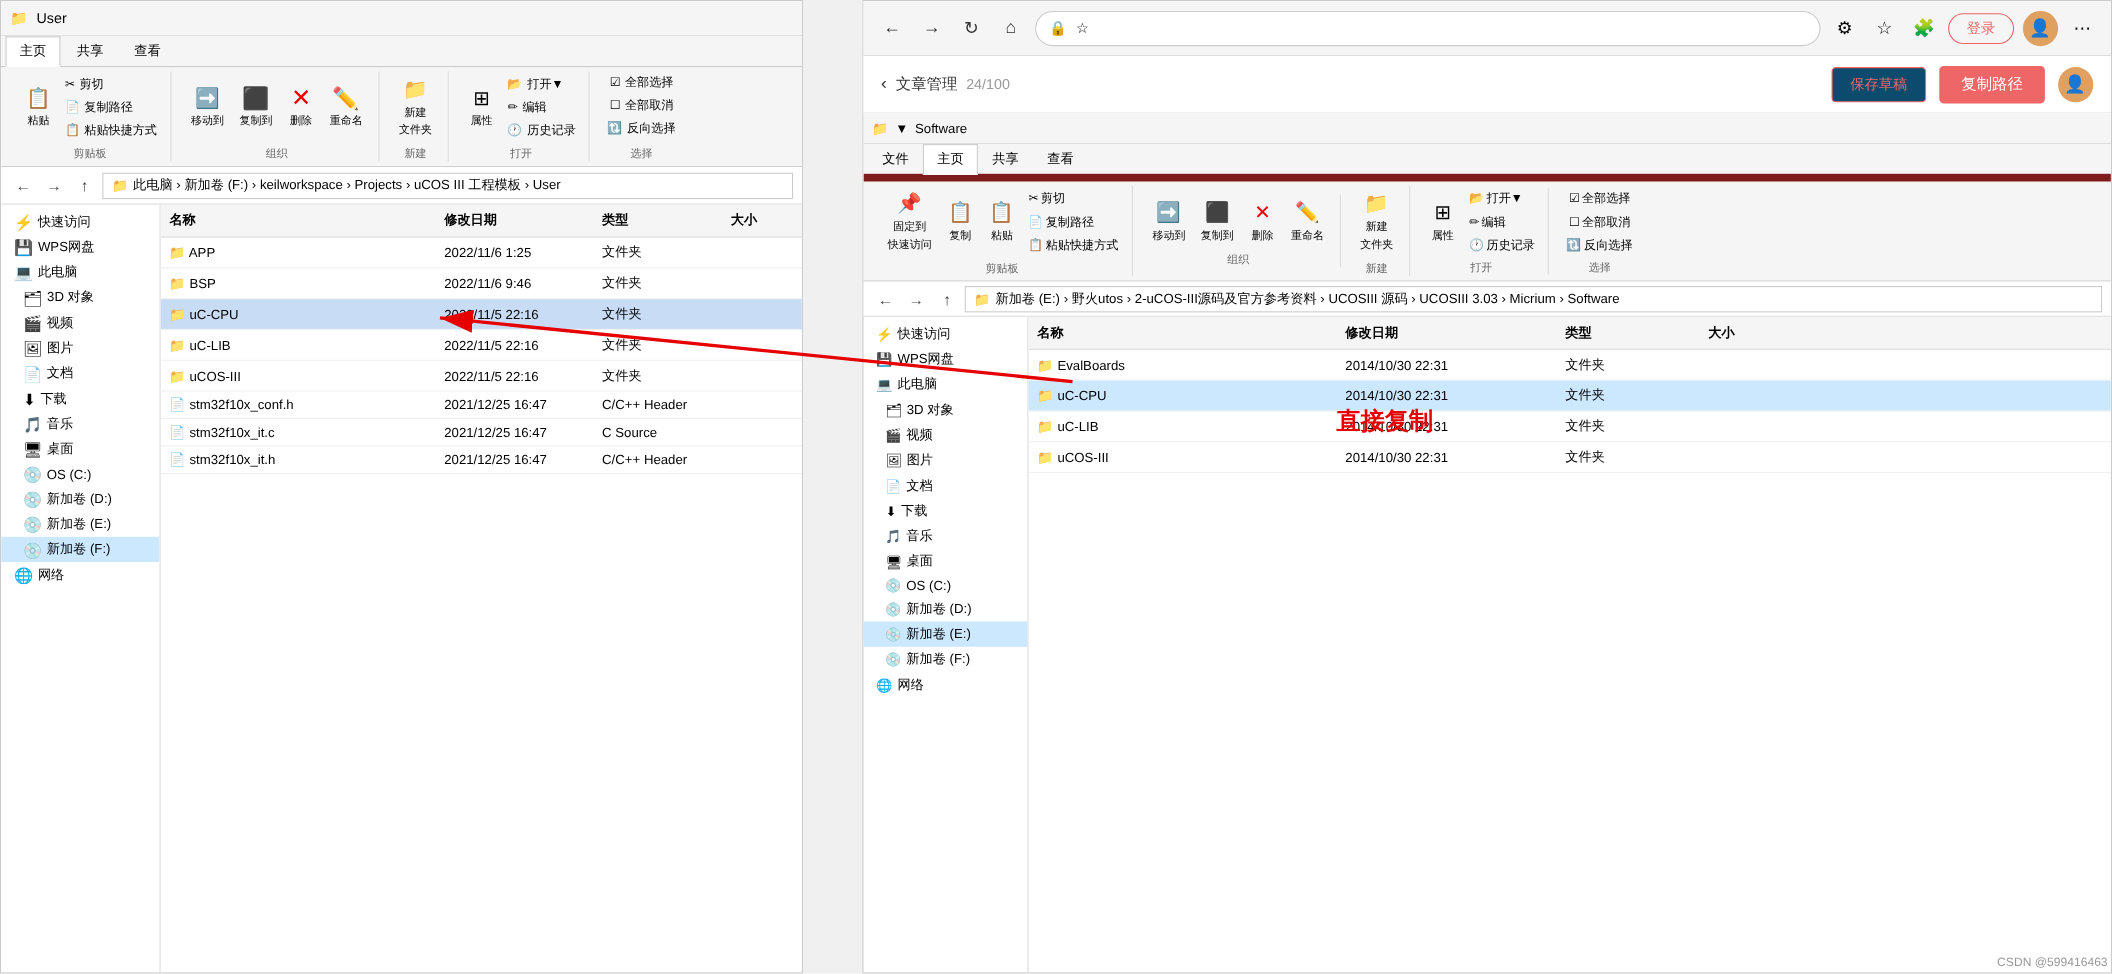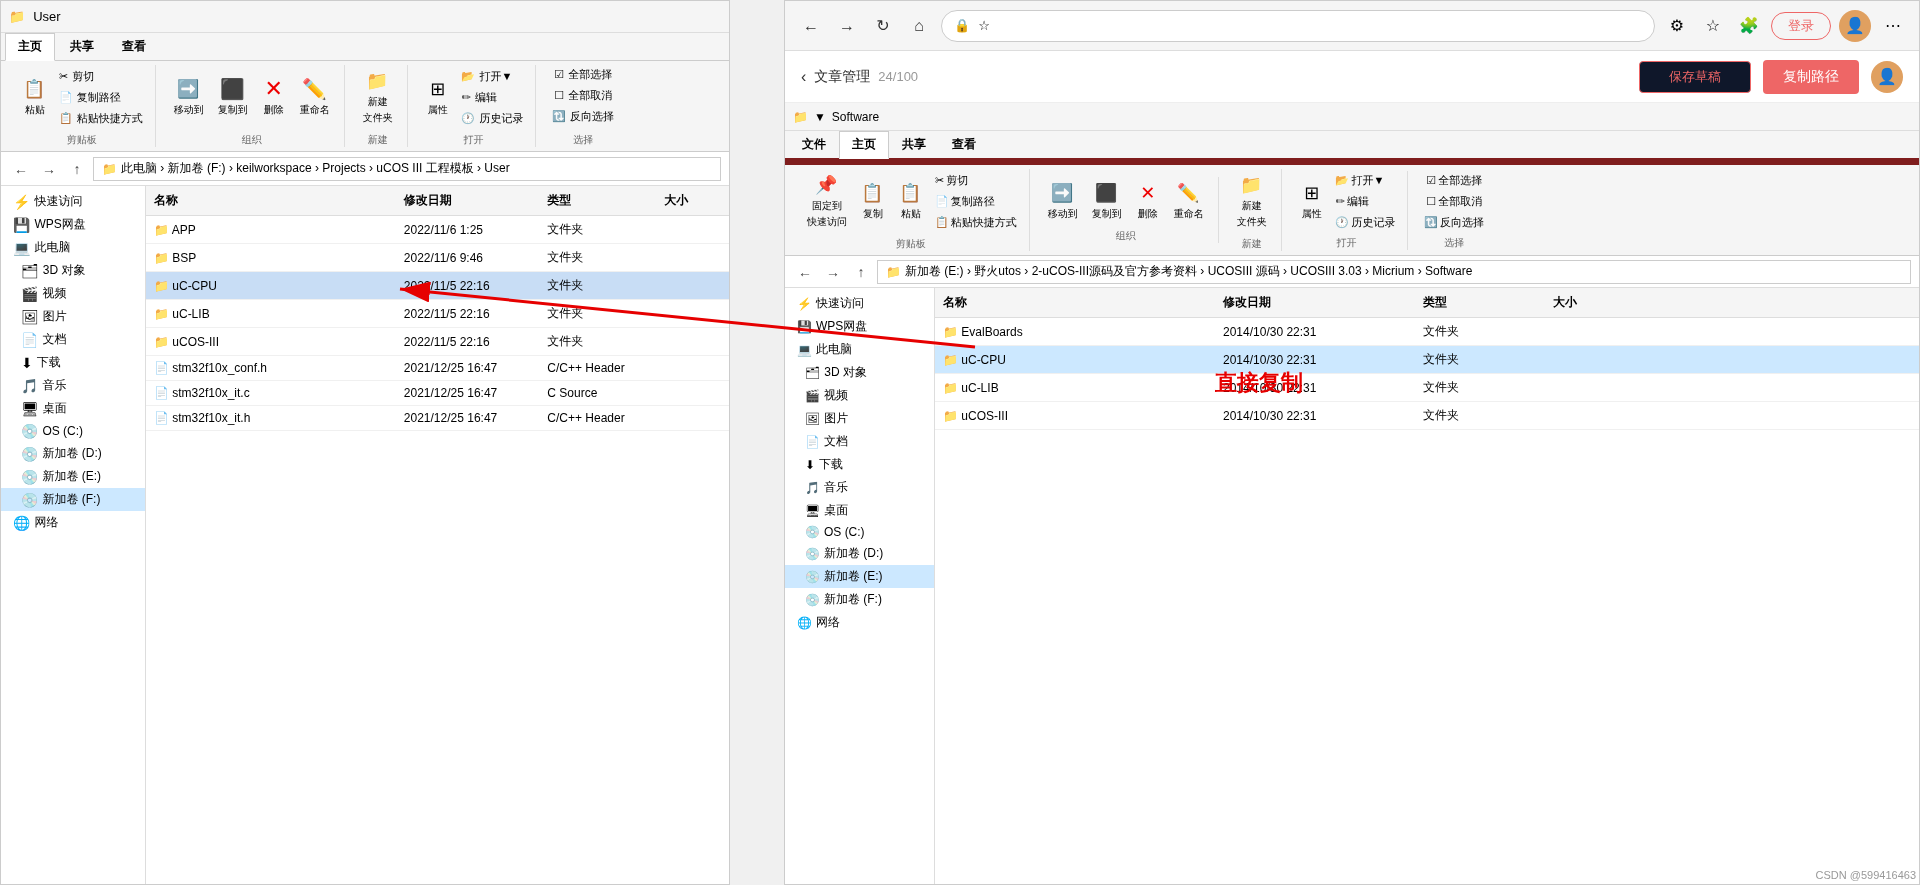--- a/index.html
+++ b/index.html
@@ -36,21 +36,20 @@
       display: flex;
       padding: 0 4px;
       gap: 2px;
       border-bottom: 1px solid #ccc;
     }
     .ribbon-tab {
       padding: 4px 12px;
       font-size: 12px;
       cursor: pointer;
       border: 1px solid transparent;
-      font-weight: bold;
     }
     .ribbon-tab.active {
       background: #fff;
       border: 1px solid #ccc;
       border-bottom: 1px solid #fff;
       margin-bottom: -1px;
       z-index: 1;
     }
     .ribbon-content {
       display: flex;
@@ -299,24 +298,24 @@
       font-size: 15px;
       color: #333;
       border: none;
       outline: none;
     }
     .progress-text {
       font-size: 13px;
       color: #999;
     }
     .save-draft-btn {
-      background: #0f172a;
+      background: #0c4a6e;
       border: 1px solid #e66;
       color: #e66;
-      padding: 6px 29px;
+      padding: 6px 16px;
       border-radius: 4px;
       cursor: pointer;
       font-size: 13px;
     }
     .publish-btn {
       background: #e66;
       border: none;
       color: #fff;
       padding: 8px 20px;
       border-radius: 4px;

